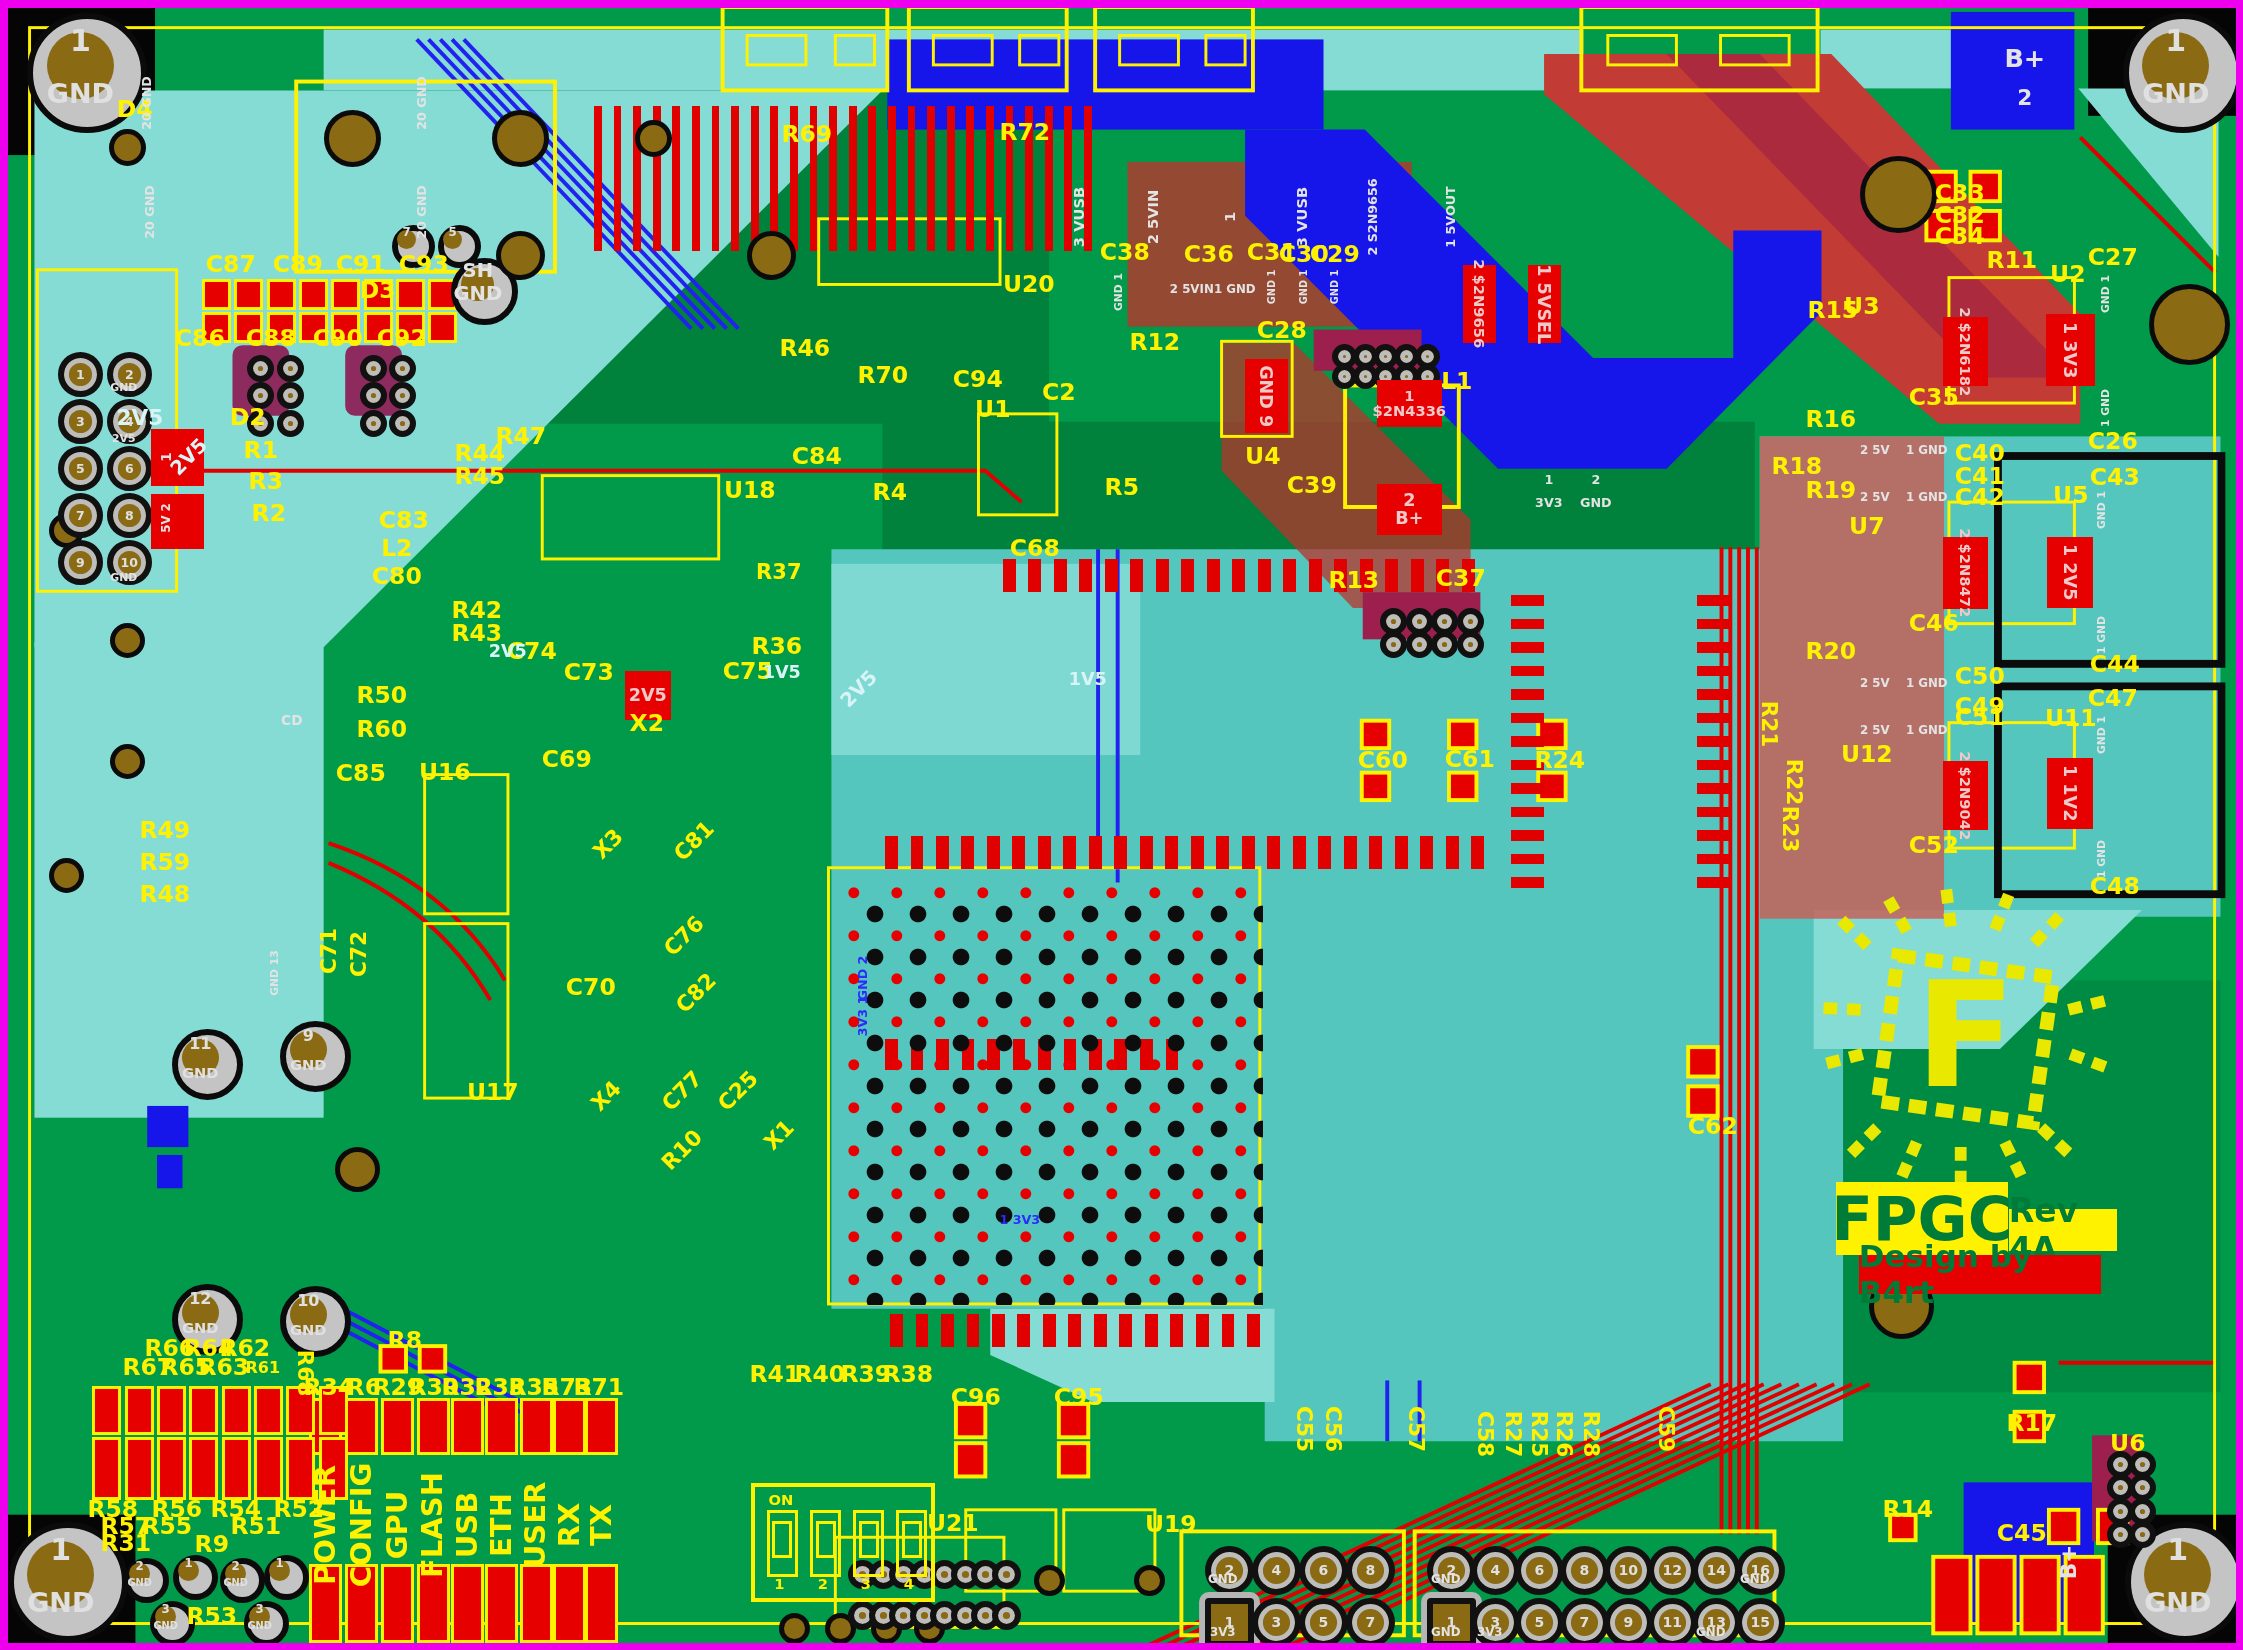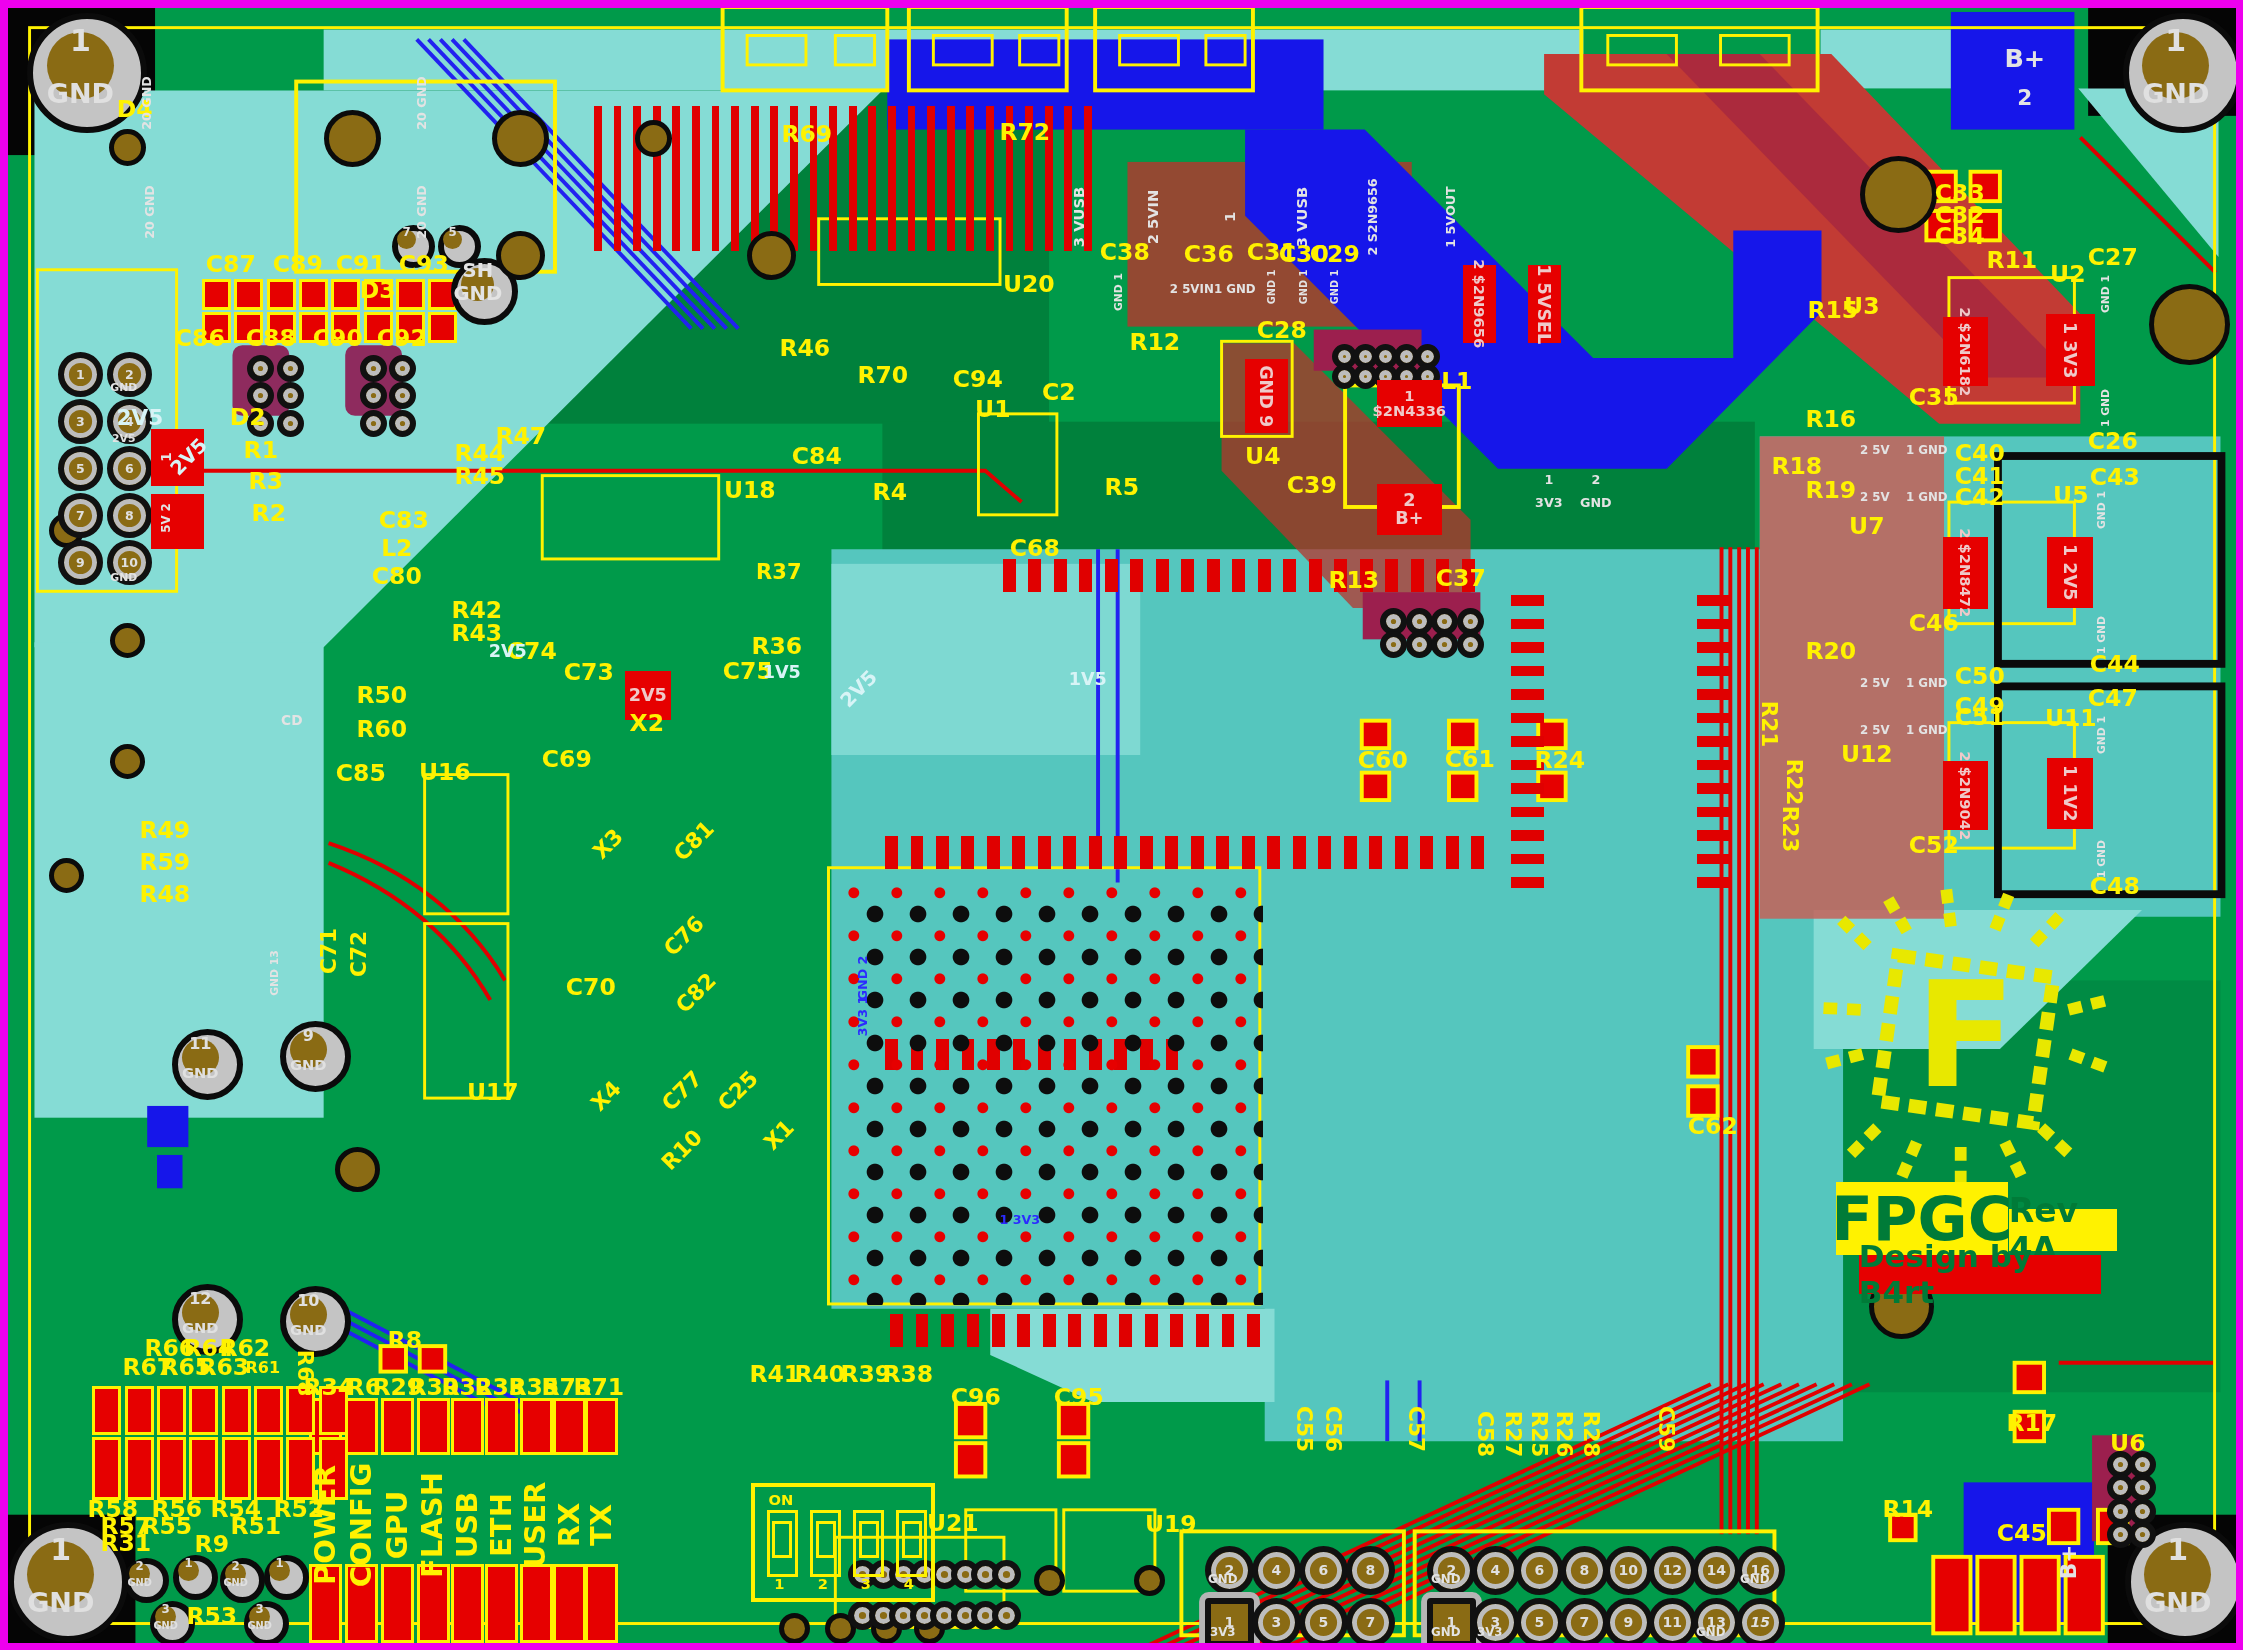--- a/index.html
+++ b/index.html
@@ -742,21 +742,21 @@
         <div class="pin" style="left: 1596px; top: 1590px; width: 37px; height: 37px;">
           <b style="font-size: 14px;">9</b>
         </div>
         <div class="pin" style="left: 1640px; top: 1590px; width: 37px; height: 37px;">
           <b style="font-size: 14px;">11</b>
         </div>
         <div class="pin" style="left: 1684px; top: 1590px; width: 37px; height: 37px;">
           <b style="font-size: 14px;">13</b>
         </div>
         <div class="pin" style="left: 1728px; top: 1590px; width: 37px; height: 37px;">
-          <b style="font-size: 14px; font-style: italic;">15</b>
+          <b style="font-size: 14px;">15</b>
         </div>
         <div class="pin" style="left: 1324px; top: 336px; width: 13.7px; height: 13.7px;"></div>
         <div class="pin" style="left: 1345px; top: 336px; width: 13.7px; height: 13.7px;"></div>
         <div class="pin" style="left: 1365px; top: 336px; width: 13.7px; height: 13.7px;"></div>
         <div class="pin" style="left: 1386px; top: 336px; width: 13.7px; height: 13.7px;"></div>
         <div class="pin" style="left: 1407px; top: 336px; width: 13.7px; height: 13.7px;"></div>
         <div class="pin" style="left: 1324px; top: 356px; width: 13.7px; height: 13.7px;"></div>
         <div class="pin" style="left: 1345px; top: 356px; width: 13.7px; height: 13.7px;"></div>
         <div class="pin" style="left: 1365px; top: 356px; width: 13.7px; height: 13.7px;"></div>
         <div class="pin" style="left: 1386px; top: 356px; width: 13.7px; height: 13.7px;"></div>

